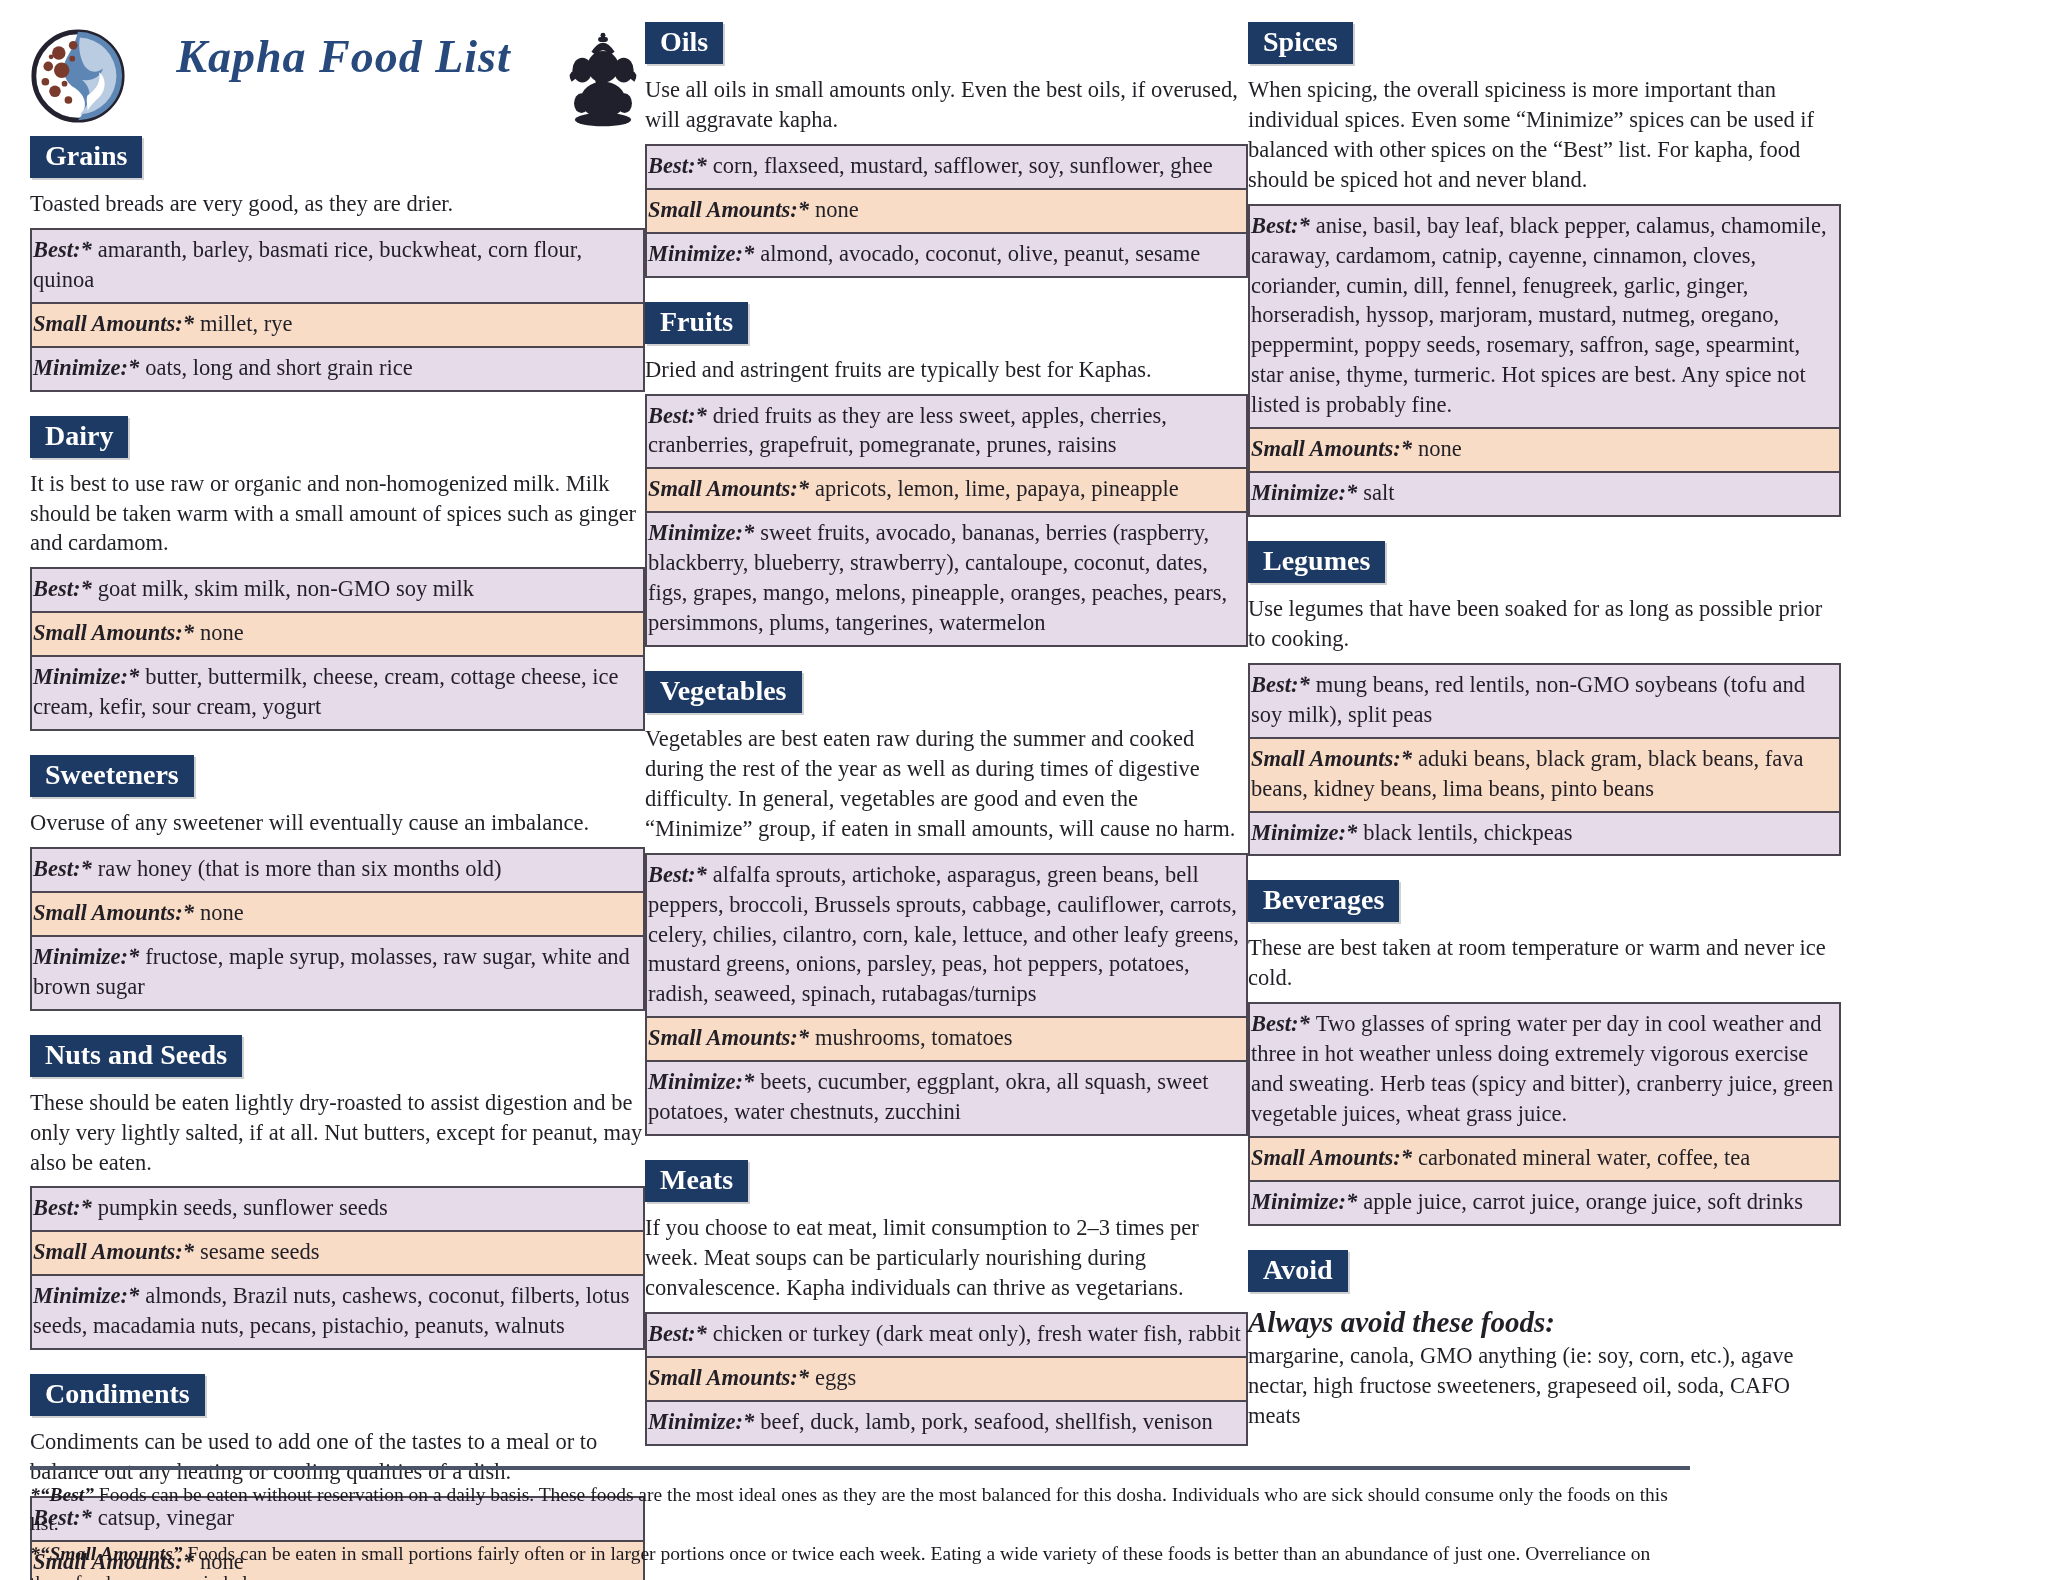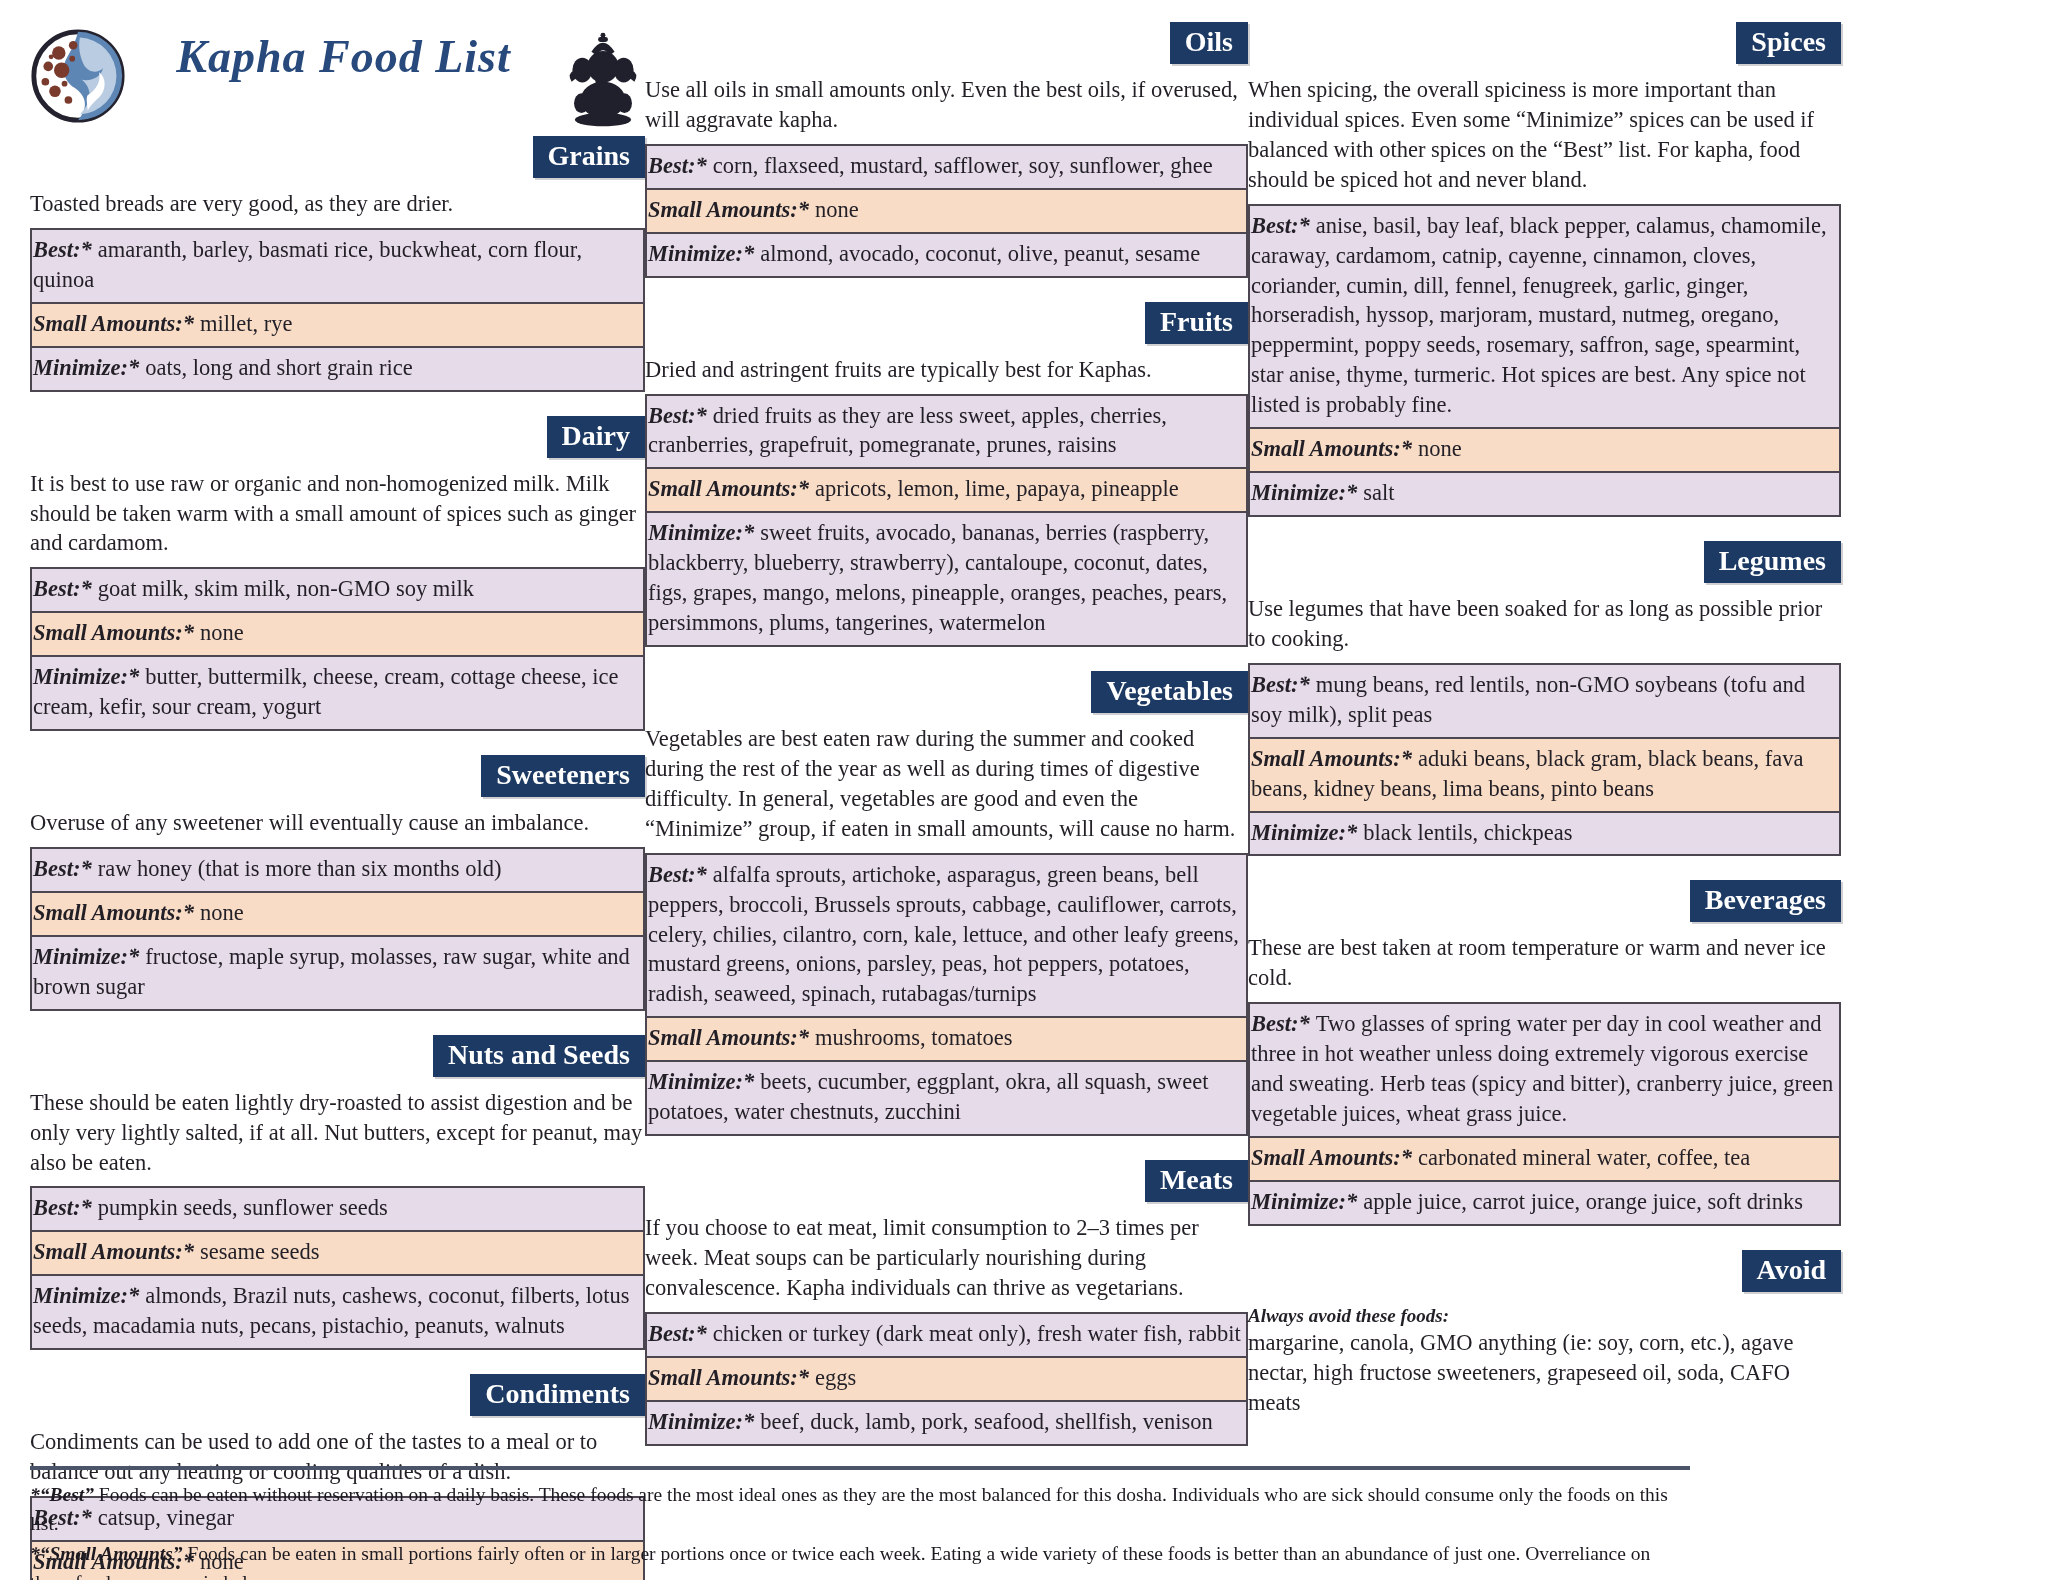--- a/index.html
+++ b/index.html
@@ -30,39 +30,39 @@
     flex:1 1 auto; text-align:center;
     font-style:italic; font-weight:bold;
     font-size:46px; letter-spacing:1px;
     color:#27497c; padding-top:8px;
     font-family:"Liberation Serif", serif;
   }
   .hdr .emblem { width:84px; height:96px; margin-top:10px; }
 
   
   .sec { margin-bottom:24px; }
-  .badge-row { text-align:right; margin-bottom:11px; }
+  .badge-row { text-align:left; margin-bottom:11px; }
   .badge {
     display:inline-block;
     background:#1d3a64; color:#ffffff;
     font-size:28px; font-weight:bold;
     line-height:1.0; padding:6px 15px 8px;
     box-shadow:2px 2px 0 rgba(120,120,130,.35);
     font-family:"Liberation Serif", serif;
   }
   .intro { font-size:22.5px; line-height:1.33; margin-bottom:9px; }
   .foodtable { border:2px solid #4c4650; }
   .row { font-size:22.5px; line-height:1.33; padding:5px 1px 7px; }
   .row + .row { border-top:2px solid #4c4650; }
   .row.best, .row.minimize { background:#e6dbe8; }
   .row.small { background:#f8dcc6; }
   .lbl { font-weight:bold; font-style:italic; margin-right:6px; }
 
   
-  .avoid-lead { font-size:19px; line-height:1.33; font-weight:bold; font-style:italic; }
+  .avoid-lead { font-size:29px; line-height:1.33; font-weight:bold; font-style:italic; }
   .avoid-text { font-size:22.5px; line-height:1.33; }
 
   
   .footer { position:absolute; left:30px; right:20px; top:1466px; }
   .divider { border-top:4px solid #4b5468; margin-bottom:10px; }
   .footnote { font-size:19.5px; line-height:1.5; color:#1c1920; }
   .fn-lead { font-weight:bold; font-style:italic; }
 </style>
 </head>
 <body>

